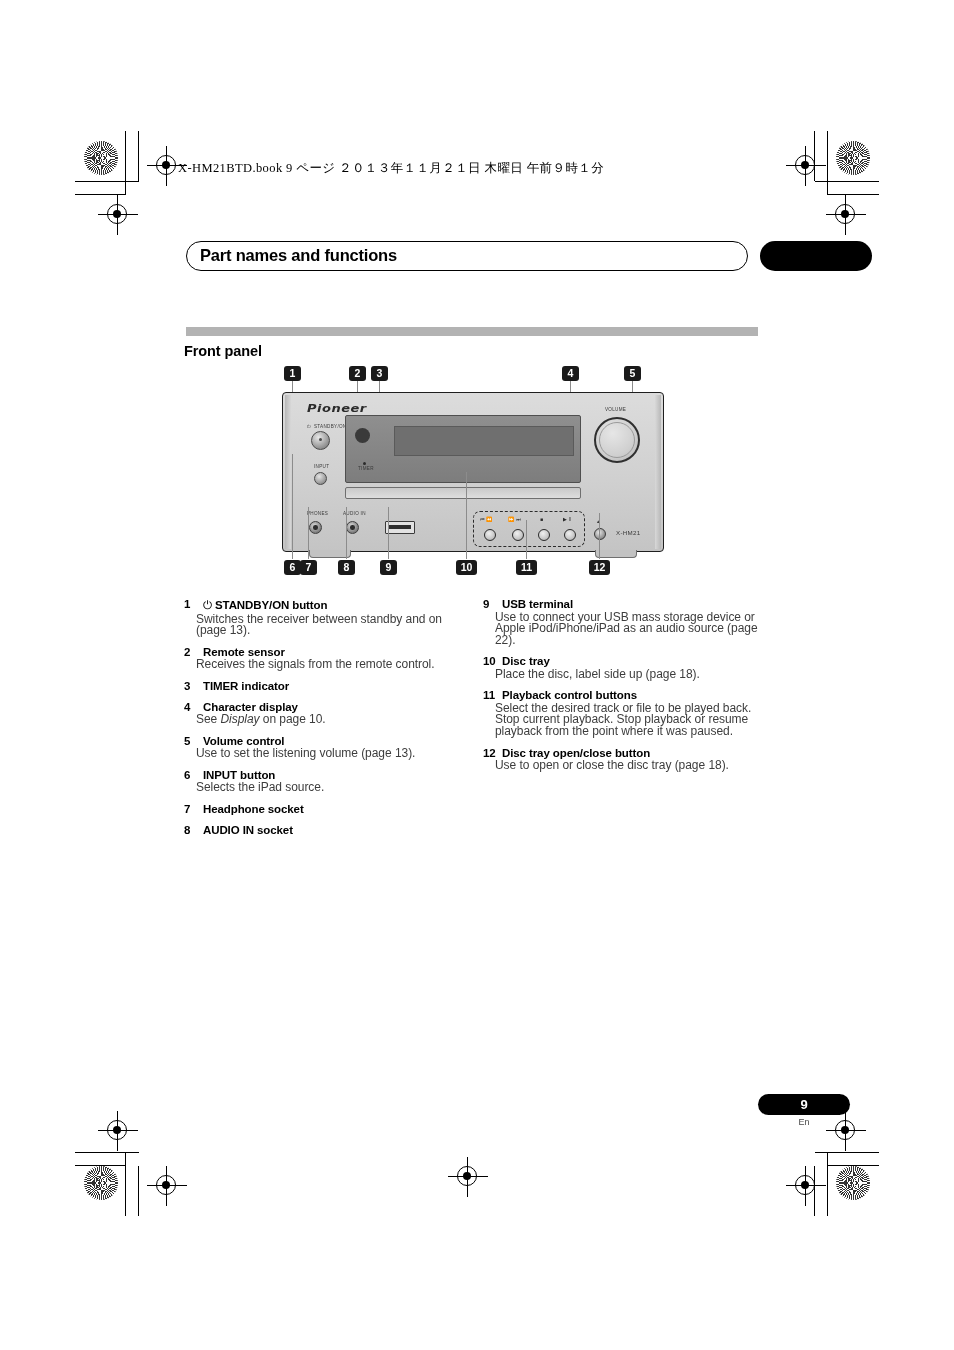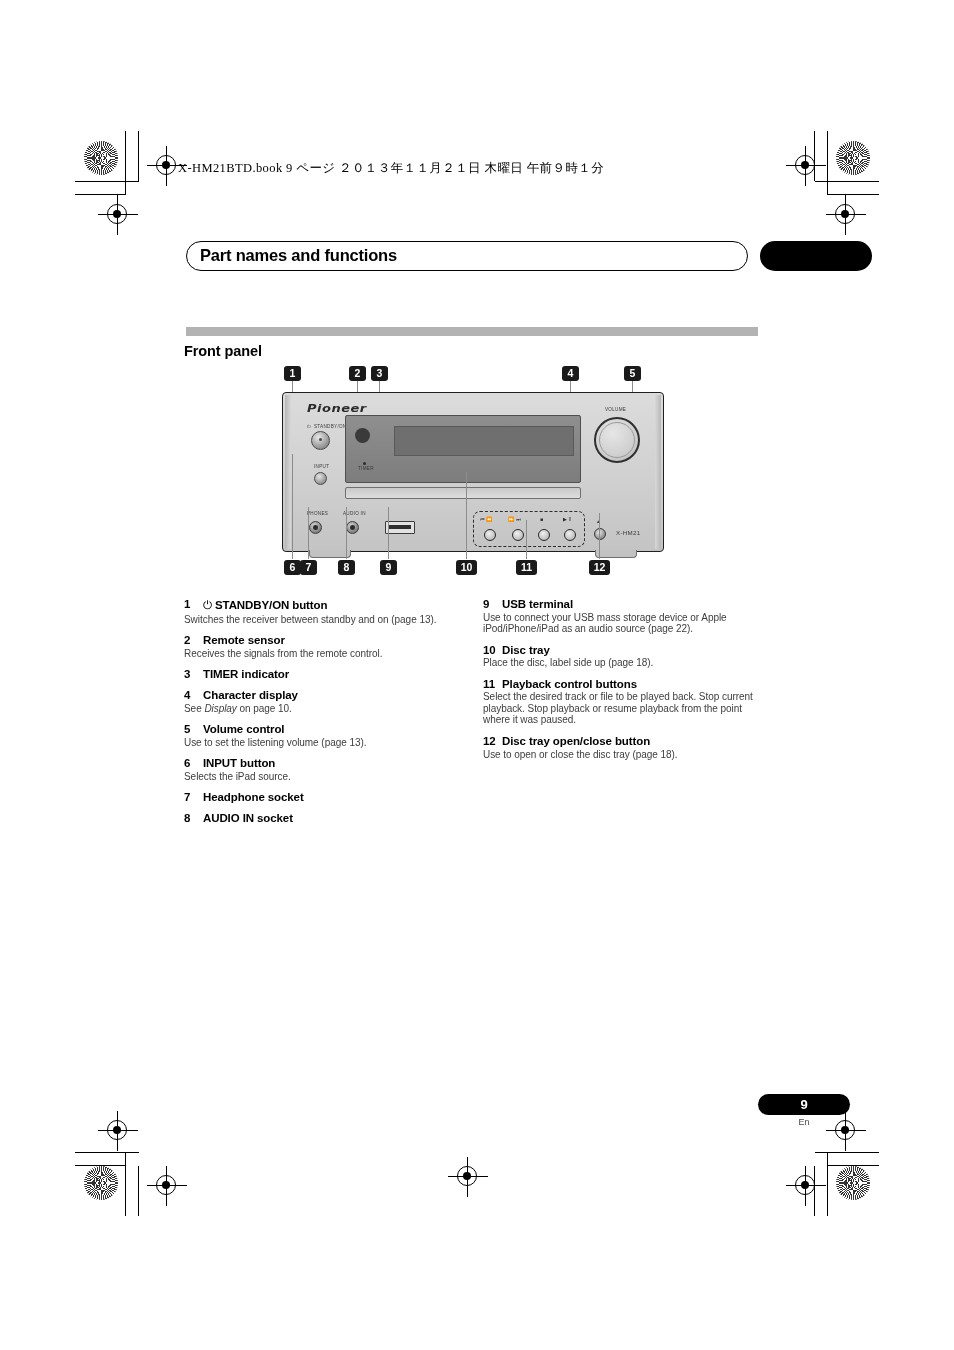--- a/index.html
+++ b/index.html
@@ -369,24 +369,25 @@
     min-width: 19px;
     flex: 0 0 auto;
   }
   .item-title { flex: 1 1 auto; }
   .power-glyph {
     font-family: "DejaVu Sans", sans-serif;
     font-weight: normal;
     margin-right: 3px;
   }
   .item-body {
-    font-size: 10px;
+    font-size: 12px;
     line-height: 11.6px;
     color: #3d3d3d;
     letter-spacing: -0.05px;
+    margin-left: 12px;
   }
   .item-body i { font-style: italic; }
 
   
   .pagenum-pill {
     position: absolute;
     left: 758px; top: 1094px;
     width: 92px; height: 21px;
     background: #000;
     border-radius: 10.5px;

